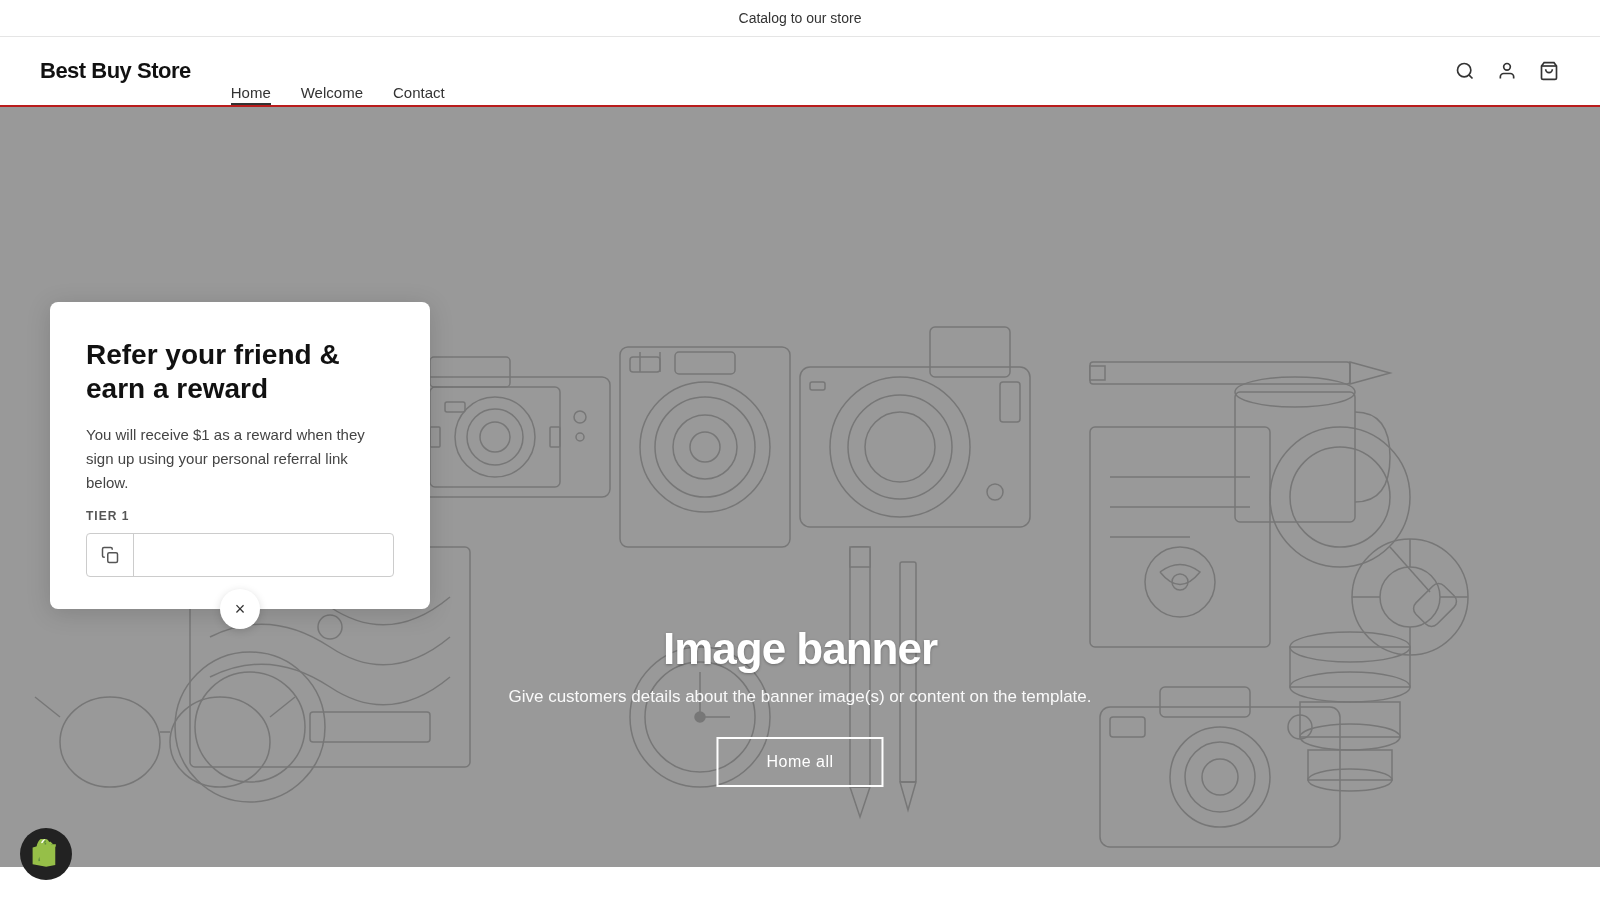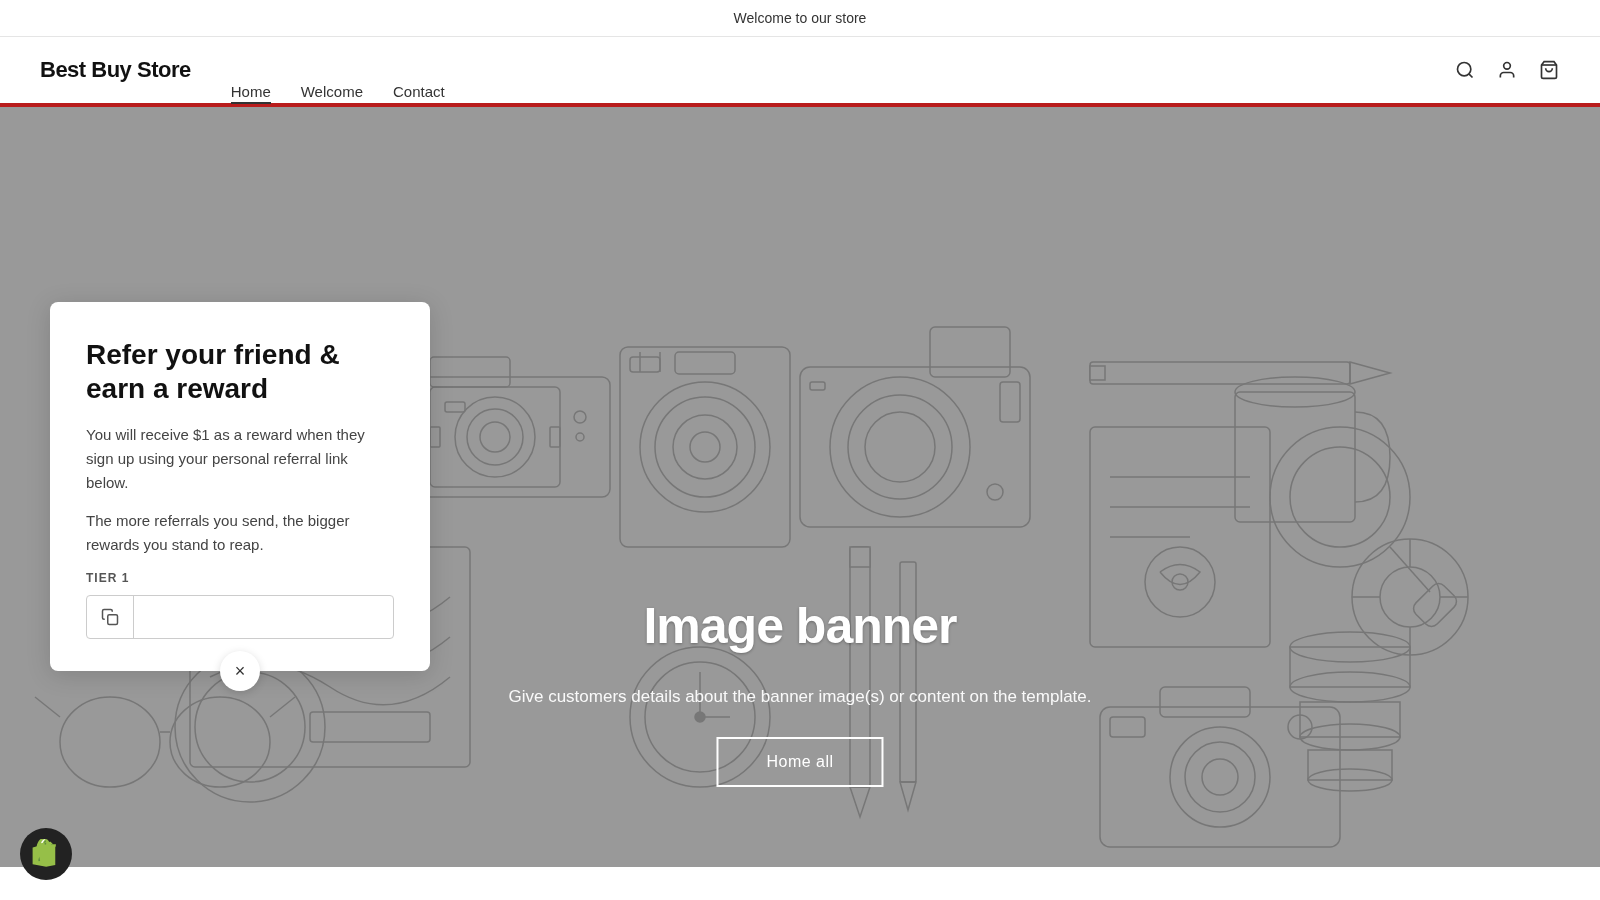--- a/index.html
+++ b/index.html
@@ -14,21 +14,21 @@
       font-size: 14px;
       color: #333;
     }
 
     
     .header {
       display: flex;
       align-items: center;
       padding: 0 40px;
       height: 70px;
-      border-bottom: 4px solid #b91c1c;
+      border-bottom: 2px solid #b91c1c;
       background: #fff;
       position: relative;
       z-index: 100;
     }
     .header-logo {
       font-size: 22px;
       font-weight: 600;
       color: #111;
       flex: 0 0 auto;
       margin-right: 40px;
@@ -88,24 +88,24 @@
     .banner-content {
       position: absolute;
       bottom: 80px;
       left: 50%;
       transform: translateX(-50%);
       text-align: center;
       color: #fff;
       z-index: 5;
     }
     .banner-title {
-      font-size: 50px;
+      font-size: 44px;
       font-weight: 700;
       letter-spacing: -1px;
-      margin-bottom: 32px;
+      margin-bottom: 13px;
       text-shadow: 0 1px 3px rgba(0,0,0,0.3);
     }
     .banner-subtitle {
       font-size: 17px;
       margin-bottom: 30px;
       opacity: 0.95;
     }
     .banner-btn {
       display: inline-block;
       border: 2px solid #fff;
@@ -218,21 +218,21 @@
     }
     .shopify-badge svg {
       width: 30px;
       height: 30px;
     }
   </style>
 </head>
 <body>
 
 <div class="announcement-bar">
-  <span>Welcome to our store</span>
+  <span>Catalog to our store</span>
 </div>
 
 <header class="header">
   <div class="header-logo">Best Buy Store</div>
 
   <nav class="header-nav">
     <a href="#" class="active">Home</a>
     <a href="#">Welcome</a>
     <a href="#">Contact</a>
   </nav>
@@ -410,21 +410,20 @@
       <line x1="60" y1="90" x2="60" y2="118"></line>
       <line x1="2" y1="60" x2="30" y2="60"></line>
       <line x1="90" y1="60" x2="118" y2="60"></line>
     </g>
   </svg>
 
   <div class="modal-overlay">
     <div class="referral-modal">
       <h2 class="modal-title">Refer your friend &amp; earn a reward</h2>
       <p class="modal-desc">You will receive $1 as a reward when they sign up using your personal referral link below.</p>
-      <p class="modal-desc">The more referrals you send, the bigger rewards you stand to reap.</p>
       <div class="modal-tier">TIER 1</div>
       <div class="modal-input-group">
         <div class="modal-input-icon">
           <svg width="18" height="18" viewBox="0 0 24 24" fill="none" stroke="#555" stroke-width="2">
             <rect x="9" y="9" width="13" height="13" rx="2" ry="2"></rect>
             <path d="M5 15H4a2 2 0 0 1-2-2V4a2 2 0 0 1 2-2h9a2 2 0 0 1 2 2v1"></path>
           </svg>
         </div>
       </div>
       <button class="modal-close">

